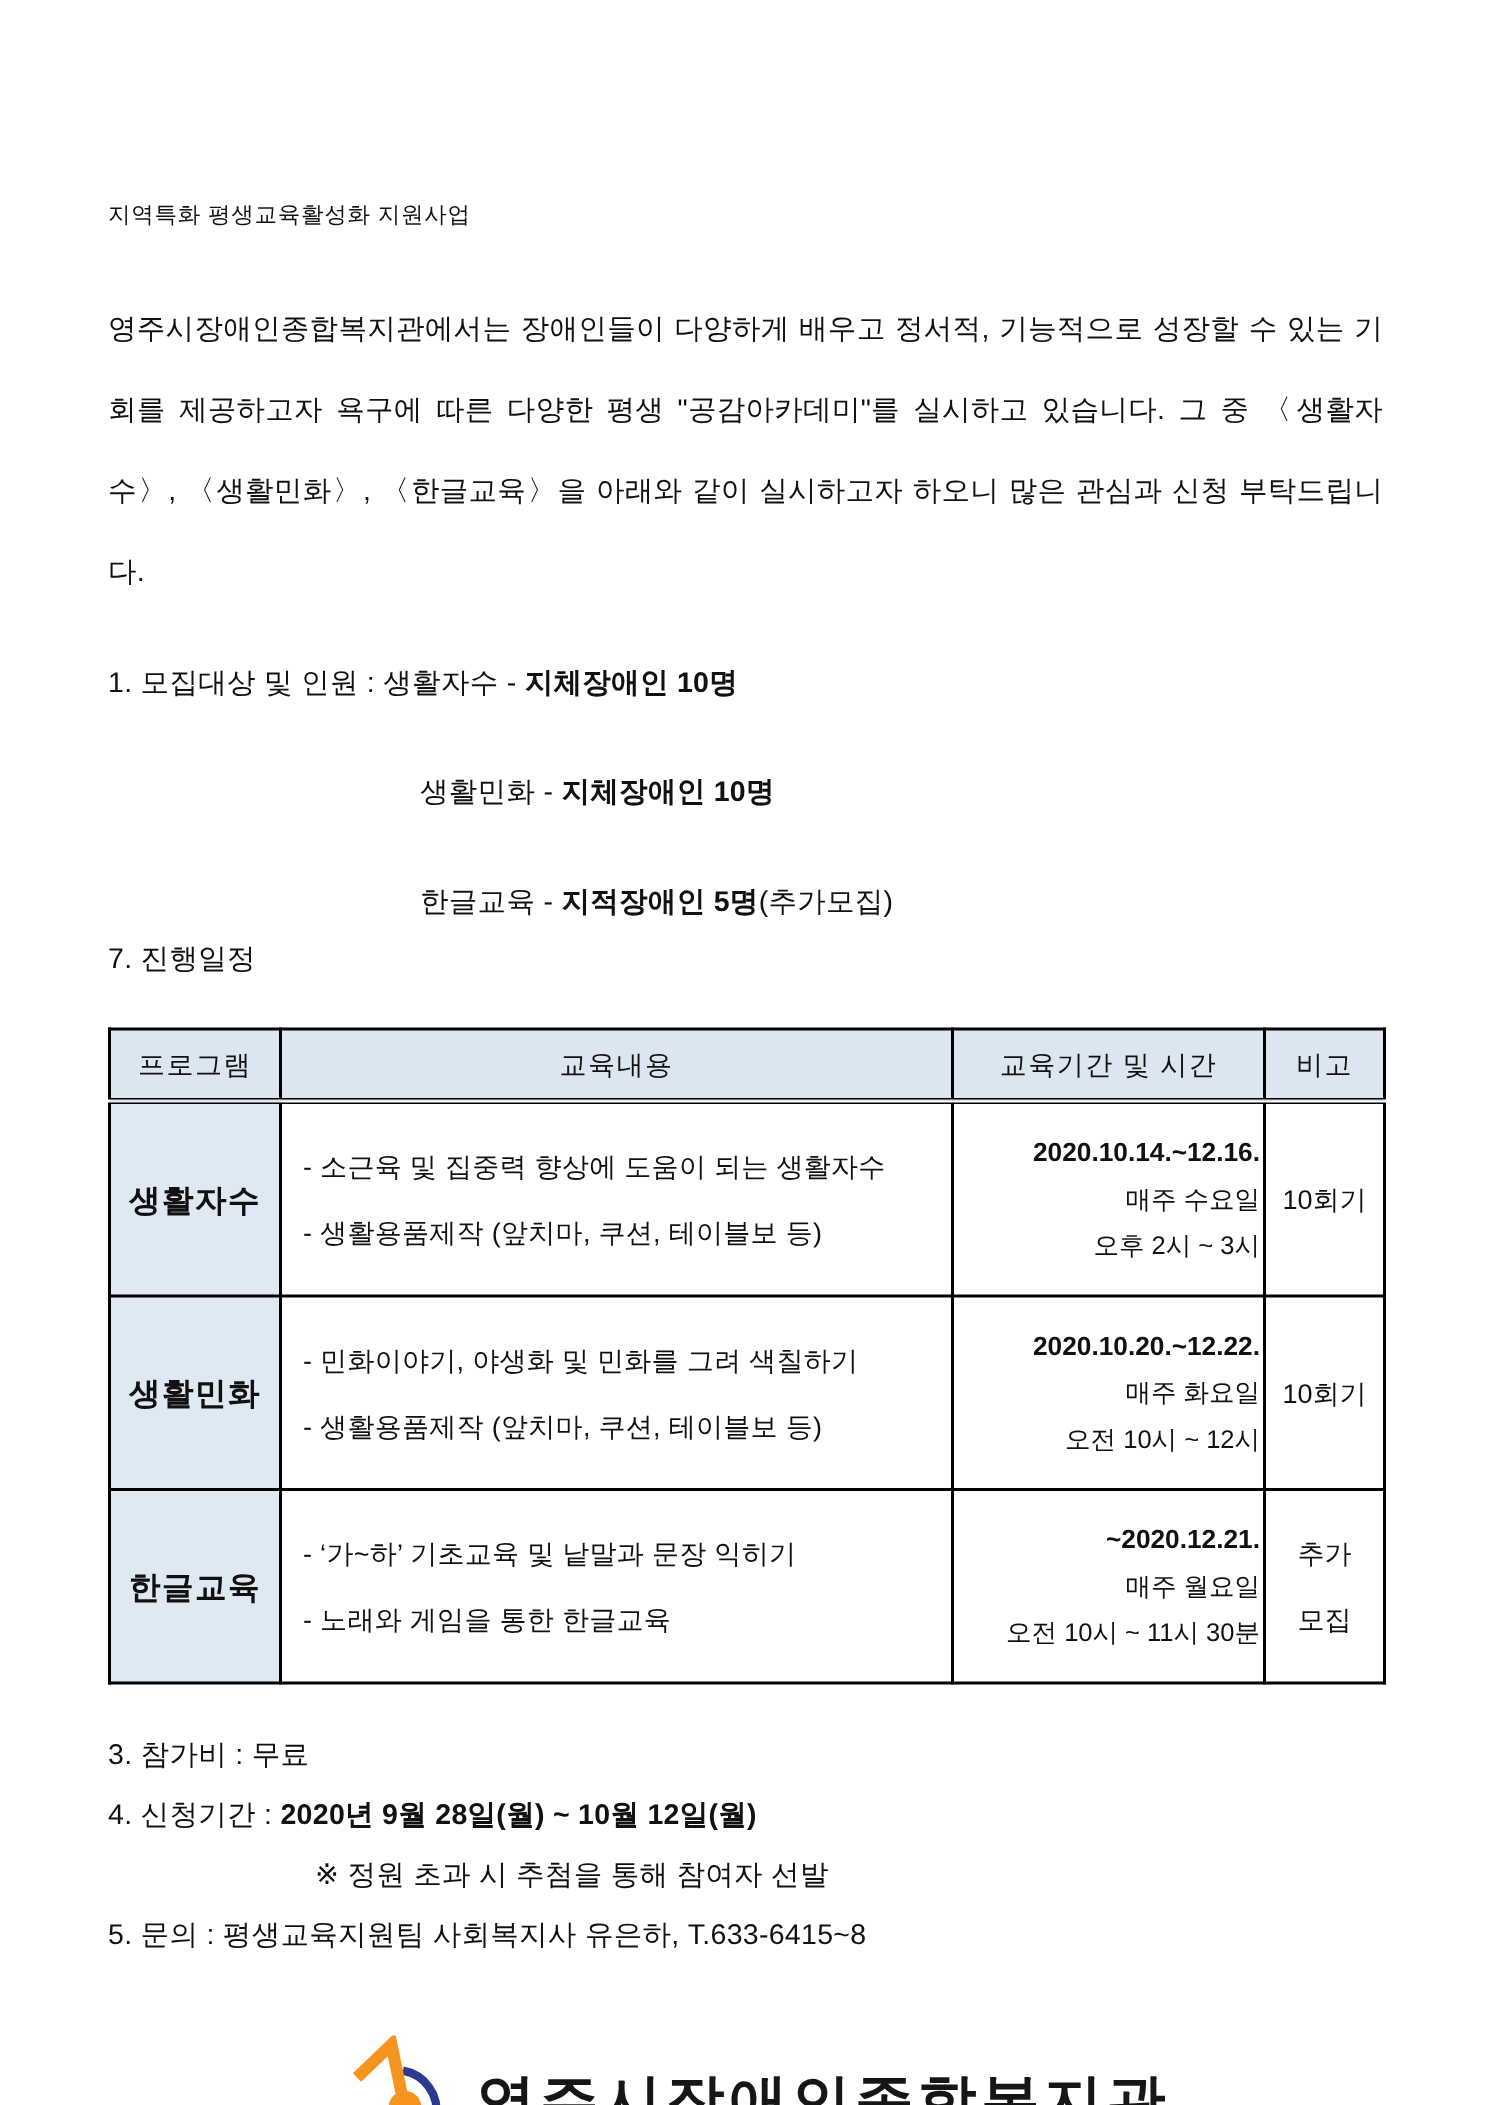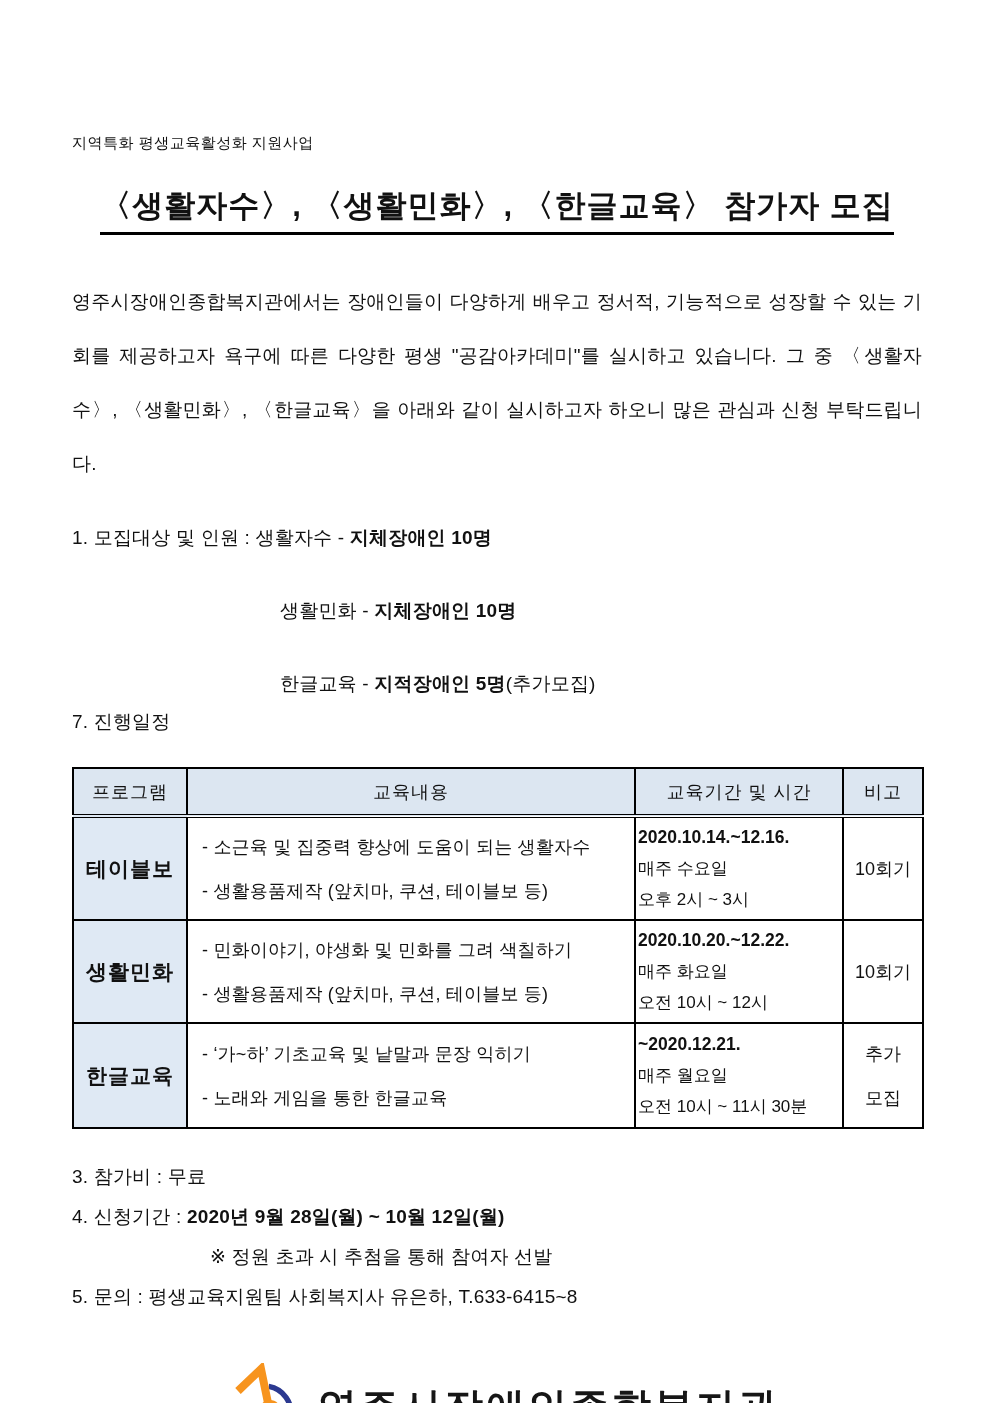--- a/index.html
+++ b/index.html
@@ -81,24 +81,24 @@
     letter-spacing: 1px;
   }
   td.desc-cell {
     padding: 6px 10px 6px 14px;
     font-size: 18px;
     line-height: 44px;
     letter-spacing: 0.2px;
     border-radius: 10px;
   }
   td.period-cell {
-    text-align: left;
+    text-align: right;
     font-size: 17px;
     line-height: 31px;
-    padding: 4px 2px;
+    padding: 17px 2px;
   }
   td.period-cell .date { font-weight: 700; font-size: 17.5px; }
   td.note-cell {
     text-align: center;
     font-size: 18px;
     line-height: 44px;
   }
   tr.row-1 { height: 95px; }
   tr.row-2 { height: 95px; }
   tr.row-3 { height: 105px; }
@@ -123,23 +123,20 @@
     white-space: nowrap;
   }
 </style>
 </head>
 <body>
 
 <div class="page">
 
   <div class="doc-label">지역특화 평생교육활성화 지원사업</div>
 
-  <div class="title-wrap">
-    <span class="title">〈생활자수〉, 〈생활민화〉, 〈한글교육〉 참가자 모집</span>
-  </div>
 
   <p class="intro">영주시장애인종합복지관에서는 장애인들이 다양하게 배우고 정서적, 기능적으로 성장할 수 있는 기회를 제공하고자 욕구에 따른 다양한 평생 "공감아카데미"를 실시하고 있습니다. 그 중 〈생활자수〉, 〈생활민화〉, 〈한글교육〉을 아래와 같이 실시하고자 하오니 많은 관심과 신청 부탁드립니다.</p>
 
   <div class="recruit">
     <div class="list-line">
       <span>1. 모집대상 및 인원 : 생활자수 - </span><span class="bold">지체장애인 10명</span>
     </div>
     <div class="list-line cont">
       <span>생활민화 - </span><span class="bold">지체장애인 10명</span>
     </div>
@@ -159,21 +156,21 @@
     <thead>
       <tr>
         <th>프로그램</th>
         <th>교육내용</th>
         <th>교육기간 및 시간</th>
         <th>비고</th>
       </tr>
     </thead>
     <tbody>
       <tr class="row-1">
-        <td class="prog-cell">테이블보</td>
+        <td class="prog-cell">생활자수</td>
         <td class="desc-cell">
           <div>- 소근육 및 집중력 향상에 도움이 되는 생활자수</div>
           <div>- 생활용품제작 (앞치마, 쿠션, 테이블보 등)</div>
         </td>
         <td class="period-cell">
           <div class="date">2020.10.14.~12.16.</div>
           <div>매주 수요일</div>
           <div>오후 2시 ~ 3시</div>
         </td>
         <td class="note-cell">

